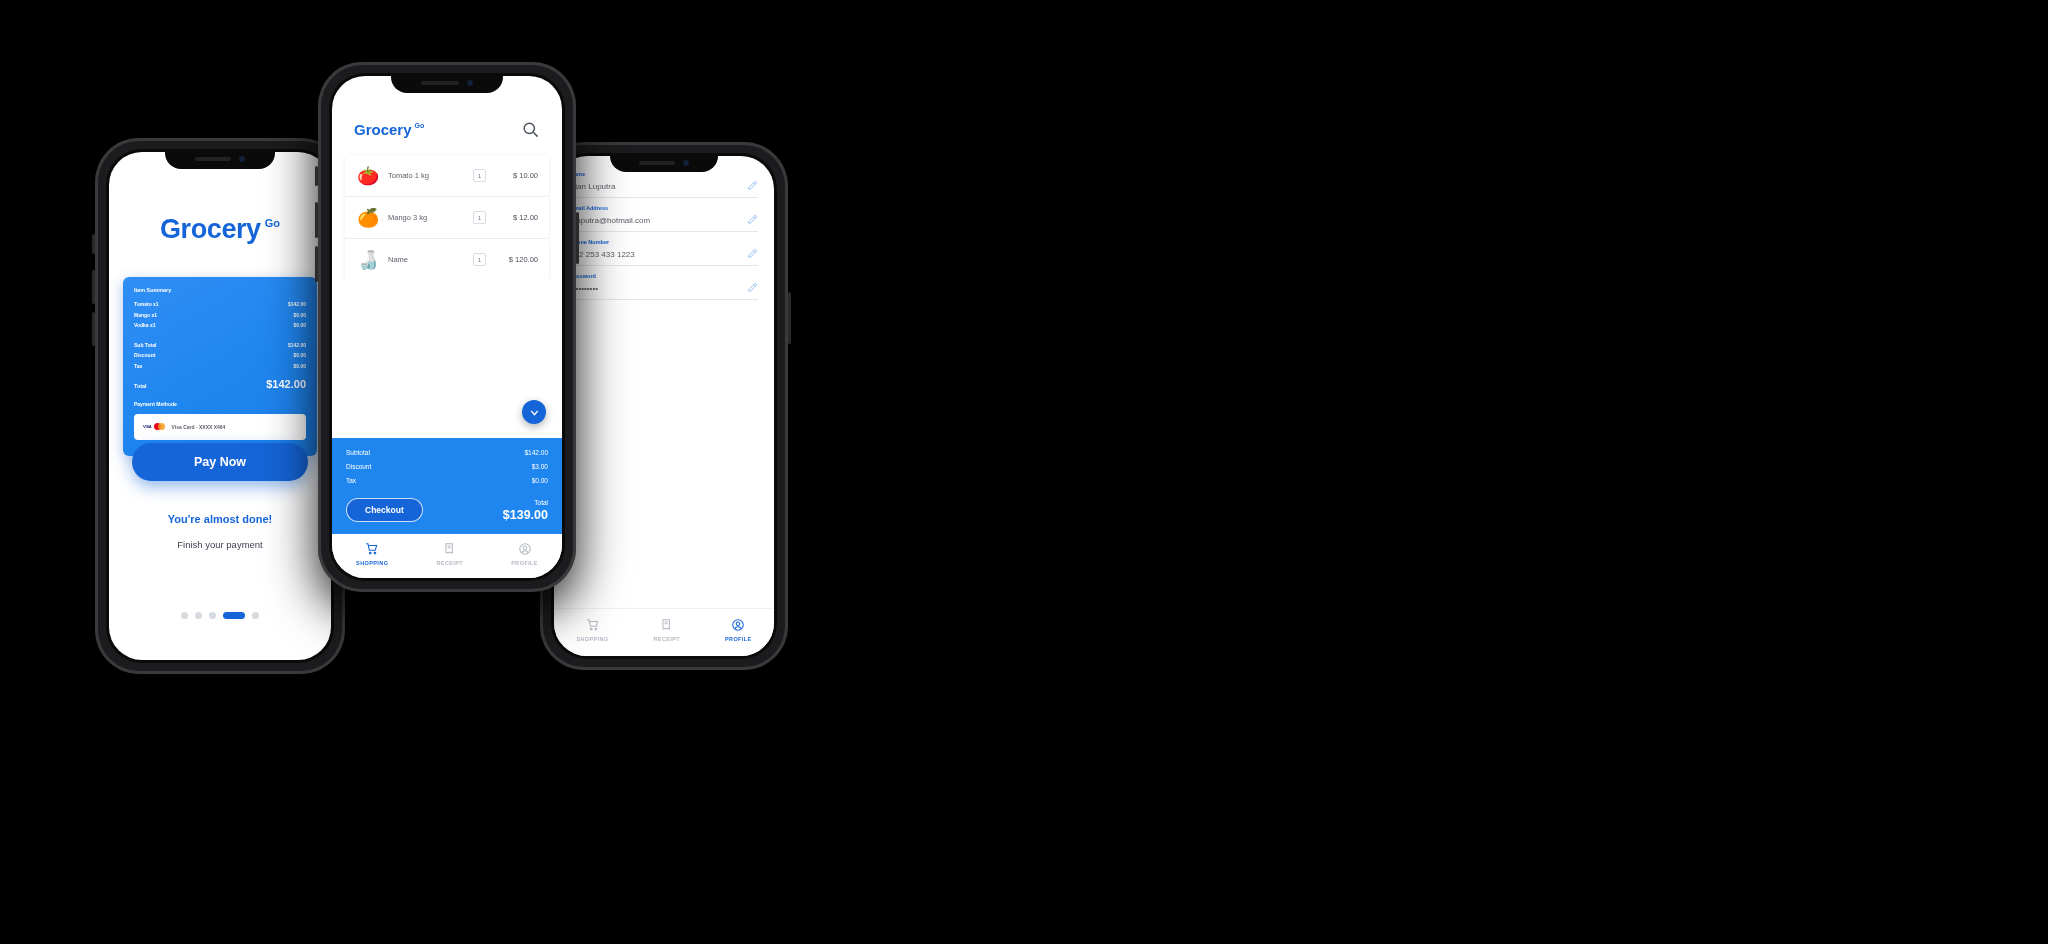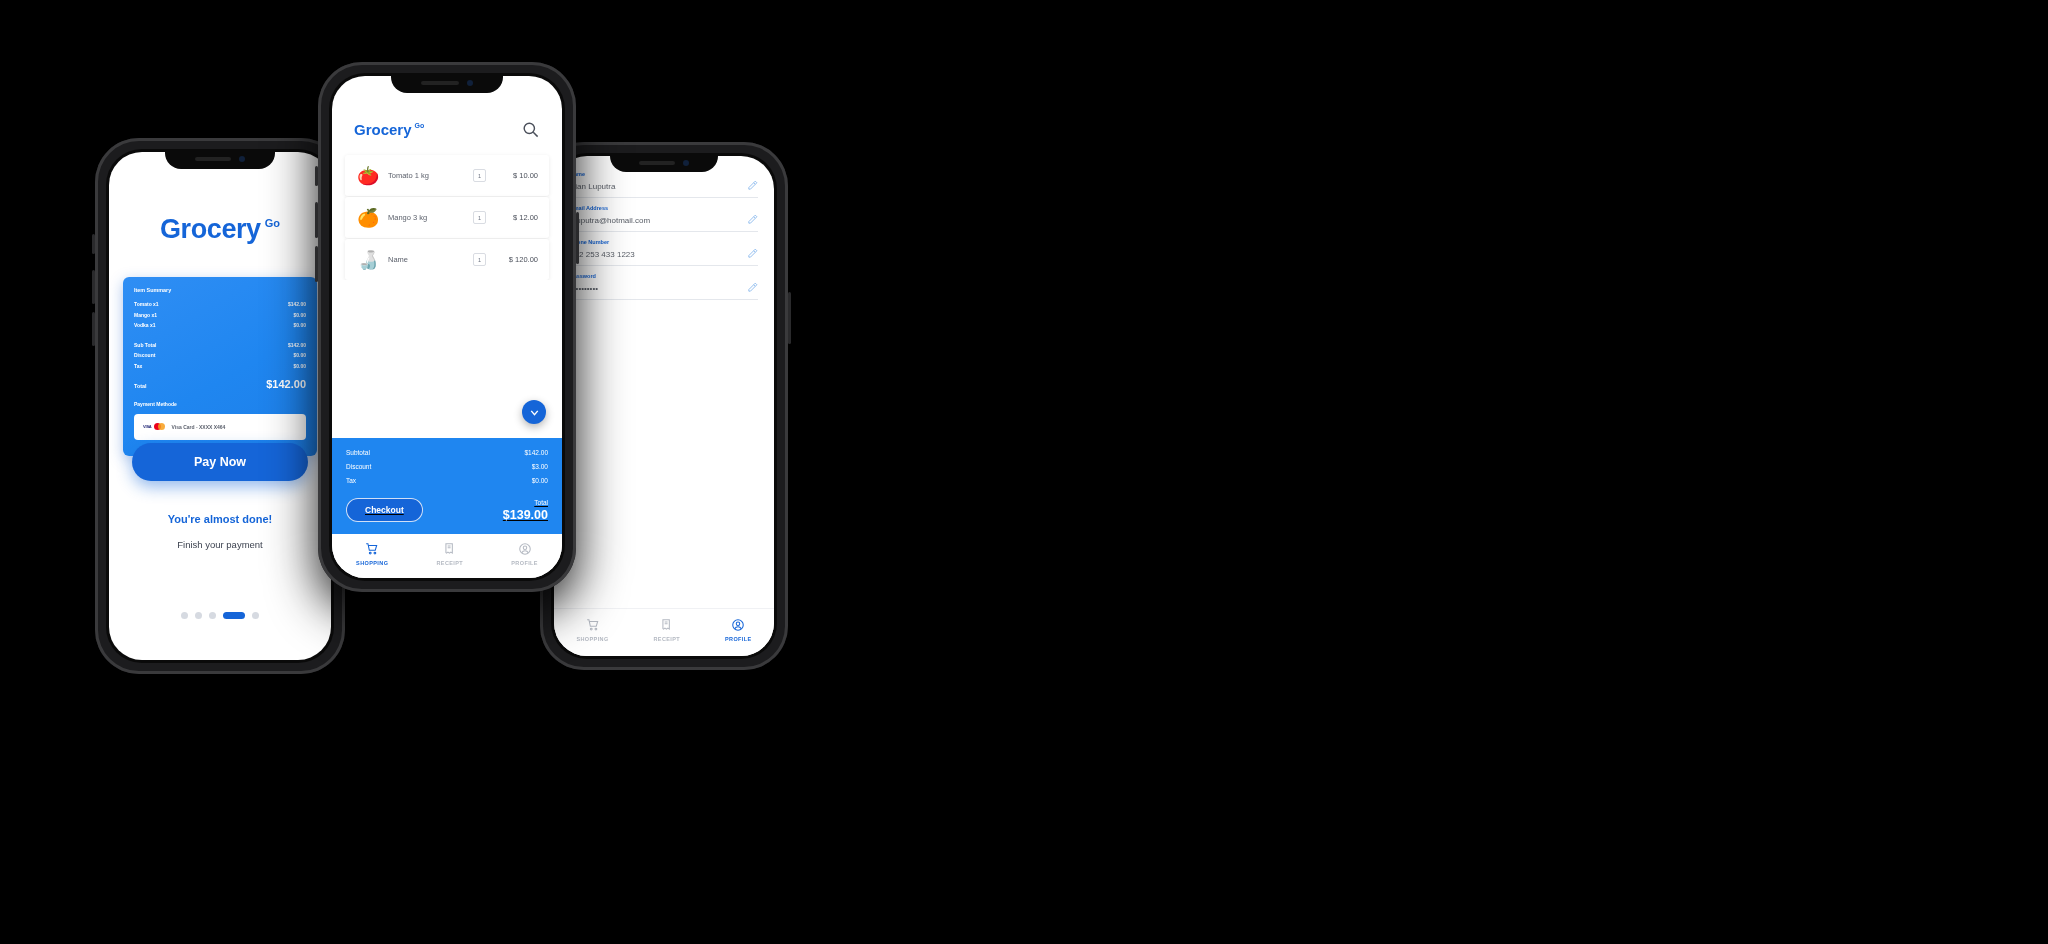--- a/index.html
+++ b/index.html
@@ -133,21 +133,21 @@
   .c-spacer { flex: 1; background:#fff; }
   .chev-btn {
     position:absolute; right: 16px; bottom: 154px;
     width: 24px; height: 24px; border-radius:50%;
     background:#1565d8; color:#fff;
     display:flex; align-items:center; justify-content:center;
     box-shadow: 0 3px 9px rgba(0,0,0,.3); z-index: 12; cursor:pointer;
   }
   .checkout-panel { background:#1f86f0; padding: 11px 14px 12px 14px; }
   .co-row { display:flex; justify-content:space-between; font-size: 6.5px; color:#fff; margin-bottom: 7px; }
-  .co-bottom { display:flex; align-items:center; justify-content:space-between; margin-top: 14px; text-decoration: underline;}
+  .co-bottom { display:flex; align-items:center; justify-content:space-between; margin-top: 14px;}
   .co-btn {
     background:#1565d8; color:#fff; border:1px solid rgba(255,255,255,.8);
     border-radius: 13px; padding: 6px 18px; font-size: 8.5px; font-weight:700; cursor:pointer;
   }
   .co-total-wrap { text-align:right; color:#fff; }
   .co-total-lbl { font-size: 6.5px; }
   .co-total-val { font-size: 12.5px; font-weight:700; margin-top:2px;}
   .tabbar {
     background:#fff; display:flex; align-items:center; justify-content:space-around;
     padding: 8px 0 12px 0;

